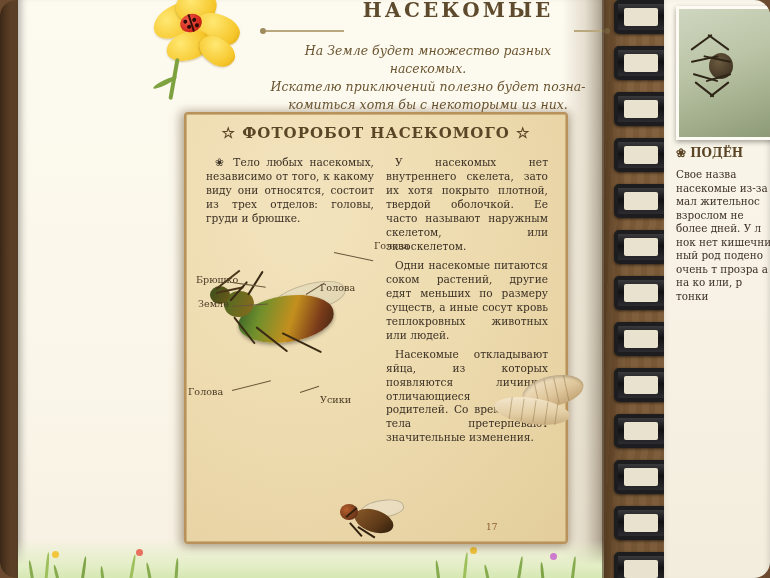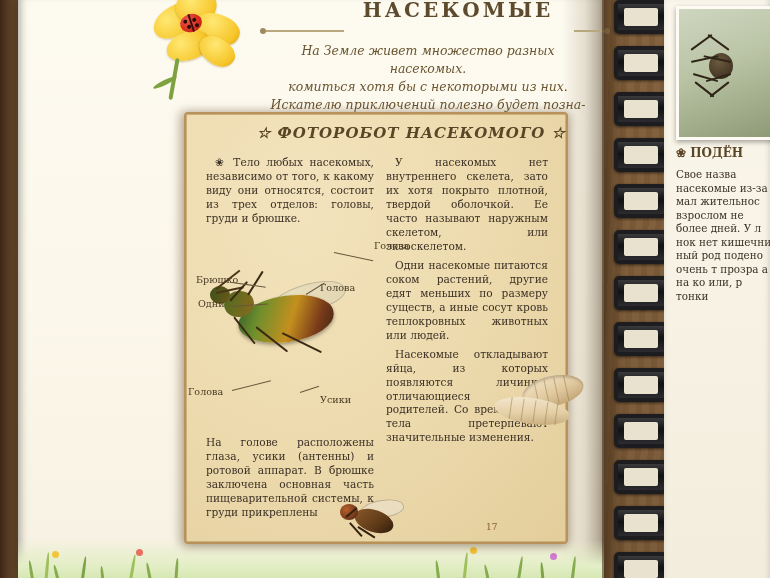--- a/index.html
+++ b/index.html
@@ -12,20 +12,21 @@
     overflow: hidden;
     font-family: "Liberation Serif", serif;
     background: #6b4a2f;
   }
   .scene {
     position: relative;
     width: 770px;
     height: 578px;
     overflow: hidden;
     background: linear-gradient(105deg, #7b5836 0%, #8a6640 40%, #6f4f30 100%);
+    border-radius: 16px;
   }
   
   .desk {
     position: absolute;
     inset: 0;
     background:
       repeating-linear-gradient(92deg, rgba(0,0,0,0.05) 0 6px, rgba(255,255,255,0.03) 6px 13px),
       linear-gradient(100deg, #7a5634 0%, #9a7249 45%, #6a4a2c 100%);
   }
   
@@ -160,27 +161,26 @@
     left: 160px; top: 116px;
     width: 392px; height: 436px;
     background: rgba(90,65,30,0.22);
     filter: blur(5px);
     border-radius: 6px;
   }
   .card-title {
     position: absolute;
     left: 0; top: 10px;
     width: 380px;
-    text-align: right;
+    text-align: center;
     font-family: "DejaVu Serif", serif;
     font-size: 15px;
     font-weight: bold;
     letter-spacing: 1px;
     color: #5a4526;
-    font-style: italic;
   }
   .col {
     position: absolute;
     font-family: "DejaVu Serif", serif;
     font-size: 10.6px;
     line-height: 1.32;
     color: #3b3024;
     text-align: justify;
   }
   .col p { margin: 0 0 5px 0; text-indent: 9px; }
@@ -428,23 +428,23 @@
 
     <div class="header-title">НАСЕКОМЫЕ</div>
     <div class="header-rule left">
       <div class="dot" style="left:-6px"></div>
     </div>
     <div class="header-rule right">
       <div class="dot" style="right:-6px"></div>
     </div>
 
     <div class="intro">
-      <div>На Земле живет множество разных насекомых.</div>
+      <div>На Земле будет множество разных насекомых.</div>
+      <div>Искателю приключений полезно будет позна-</div>
       <div>комиться хотя бы с некоторыми из них.</div>
-      <div>Искателю приключений полезно будет позна-</div>
     </div>
 
     <div class="flower">
       <div class="petal" style="left:6px;  top:18px; width:46px; height:30px; transform:rotate(-24deg)"></div>
       <div class="petal" style="left:30px; top:2px;  width:40px; height:34px; transform:rotate(12deg)"></div>
       <div class="petal" style="left:48px; top:26px; width:46px; height:30px; transform:rotate(28deg)"></div>
       <div class="petal" style="left:20px; top:44px; width:44px; height:28px; transform:rotate(-12deg)"></div>
       <div class="petal" style="left:52px; top:50px; width:38px; height:26px; transform:rotate(42deg)"></div>
       <div class="ladybug" style="left:34px; top:26px; transform:rotate(-18deg)">
         <div class="spot" style="left:4px;top:4px"></div>
@@ -467,23 +467,20 @@
       <div class="col col-left">
         <p>❀ Тело любых насекомых, независимо от того, к какому виду они относятся, состоит из трех отделов: головы, груди и брюшке.</p>
       </div>
 
       <div class="col col-right">
         <p>У насекомых нет внутреннего скелета, зато их хотя покрыто плотной, твердой оболочкой. Ее часто называют наружным скелетом, или экзоскелетом.</p>
         <p>Одни насекомые питаются соком растений, другие едят меньших по размеру существ, а иные сосут кровь теплокровных животных или людей.</p>
         <p>Насекомые откладывают яйца, из которых появляются личинки, отличающиеся от родителей. Со временем их тела претерпевают значительные изменения.</p>
       </div>
 
-      <div class="col col-bottom-left">
-        <p class="noindent">На голове расположены глаза, усики (антенны) и ротовой аппарат. В брюшке заключена основная часть пищеварительной системы, к груди прикреплены</p>
-      </div>
 
       <div class="page-number" style="left:300px; top:408px;">17</div>
     </div>
 
     <div class="beetle">
       <div class="beetle-wing"></div>
       <div class="beetle-body"></div>
       <div class="beetle-thorax"></div>
       <div class="beetle-head"></div>
       <div class="antenna" style="left:12px; top:44px; width:30px; transform:rotate(-38deg)"></div>
@@ -494,21 +491,21 @@
       <div class="beetle-leg" style="left:26px; top:56px; width:26px; transform:rotate(-48deg)"></div>
       <div class="beetle-leg" style="left:44px; top:50px; width:28px; transform:rotate(-58deg)"></div>
     </div>
 
     <div class="callout" style="left:356px; top:246px;">Голова</div>
     <div class="leader" style="left:316px; top:258px; width:40px; transform:rotate(12deg)"></div>
 
     <div class="callout" style="left:178px; top:280px;">Брюшко</div>
     <div class="leader" style="left:214px; top:288px; width:34px; transform:rotate(8deg)"></div>
 
-    <div class="callout" style="left:180px; top:304px;">Одни</div>
+    <div class="callout" style="left:180px; top:304px;">Земле</div>
     <div class="leader" style="left:214px; top:312px; width:36px; transform:rotate(-4deg)"></div>
 
     <div class="callout" style="left:302px; top:288px;">Голова</div>
     <div class="leader" style="left:288px; top:300px; width:22px; transform:rotate(-32deg)"></div>
 
     <div class="callout" style="left:170px; top:392px;">Голова</div>
     <div class="leader" style="left:214px; top:396px; width:40px; transform:rotate(-14deg)"></div>
 
     <div class="callout" style="left:302px; top:400px;">Усики</div>
     <div class="leader" style="left:282px; top:398px; width:20px; transform:rotate(-18deg)"></div>

